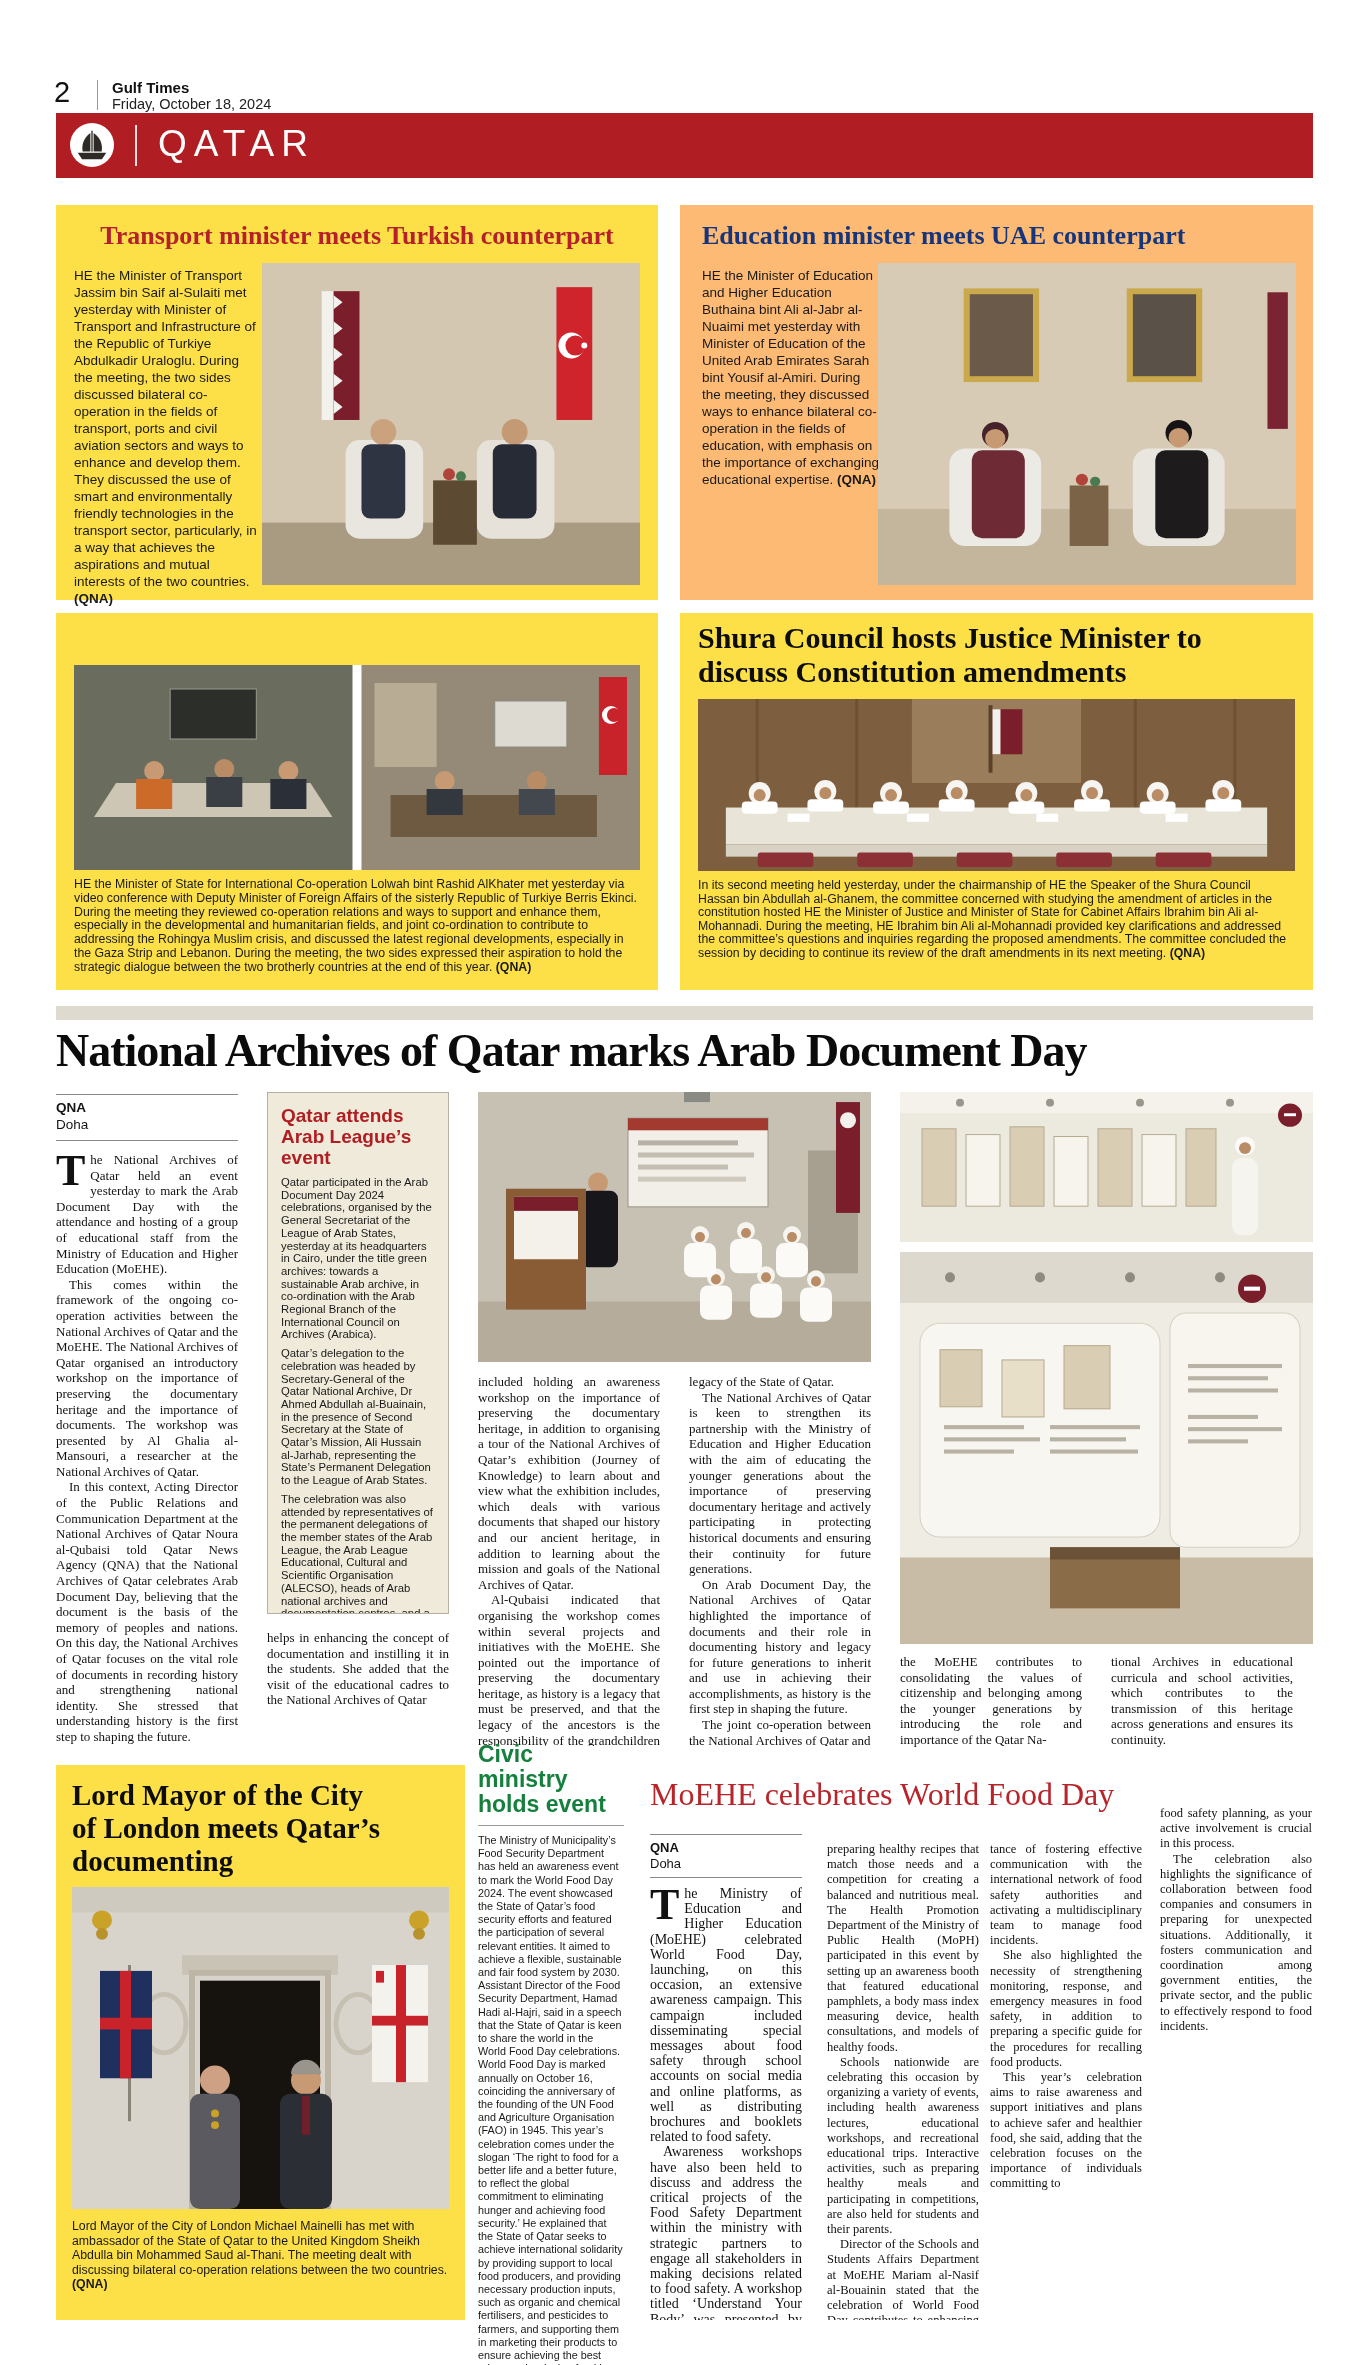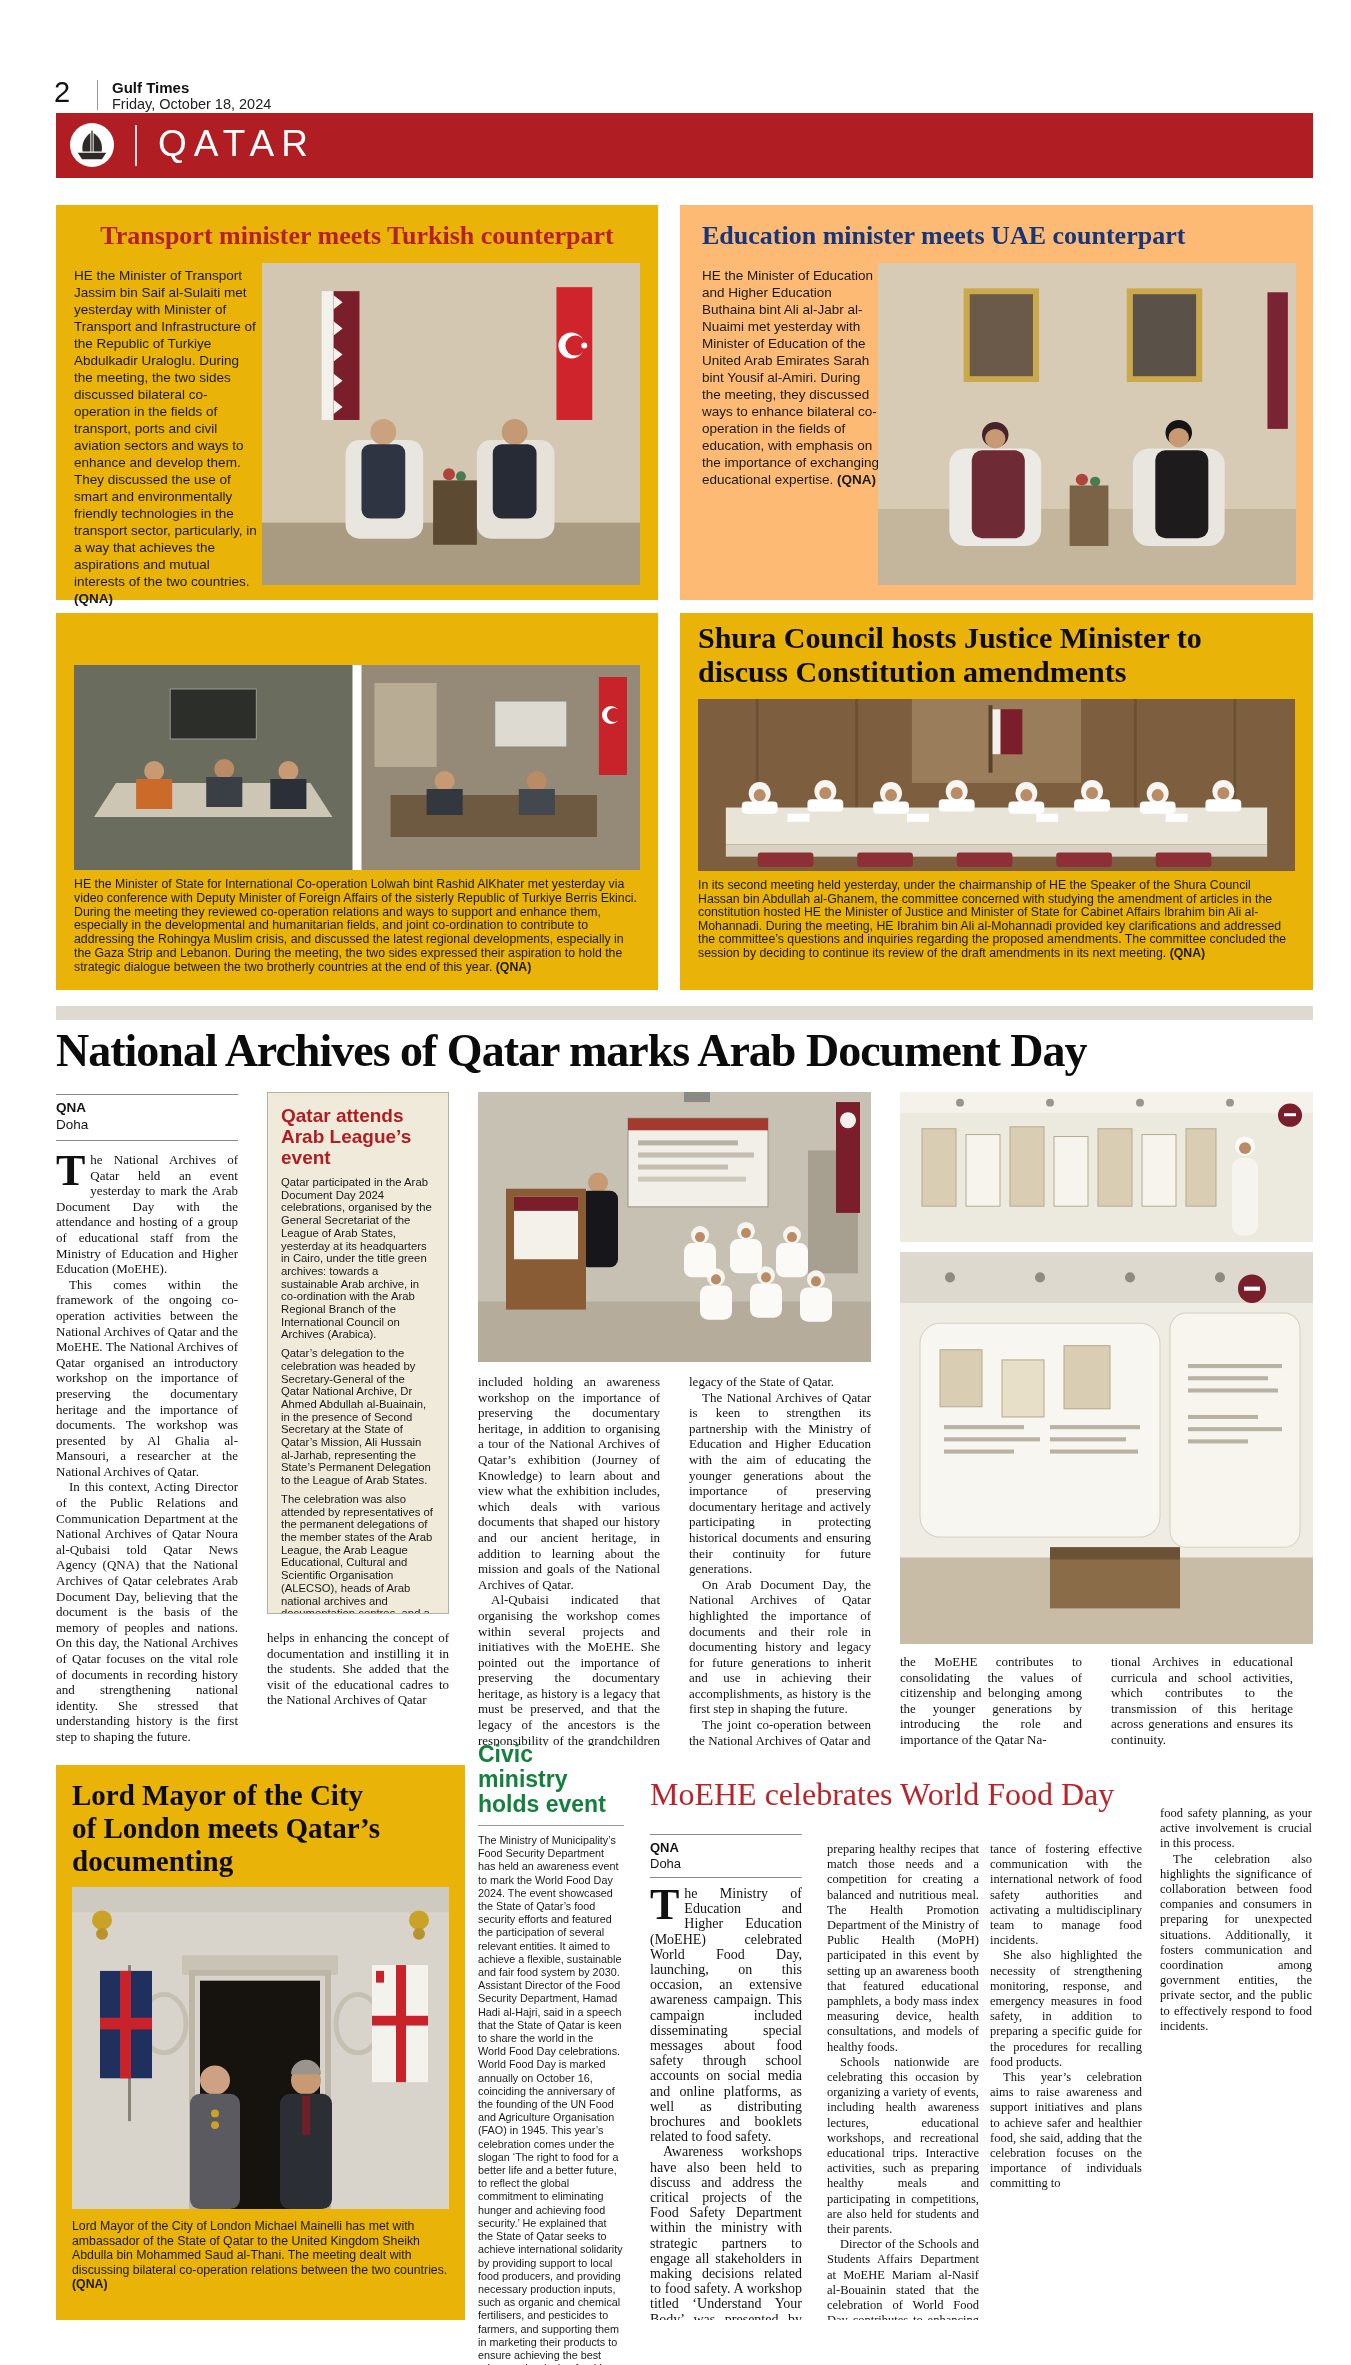--- a/index.html
+++ b/index.html
@@ -2,21 +2,21 @@
 <html><head>
 <meta charset="utf-8">
 <style>
   html,body{margin:0;padding:0;background:#ffffff;}
   #page{position:relative;width:1351px;height:2365px;background:#fff;overflow:hidden;
         font-family:"Liberation Sans",sans-serif;color:#141414;}
   .abs{position:absolute;}
   .sans{font-family:"Liberation Sans",sans-serif;}
   .serif{font-family:"Liberation Serif",serif;}
   .slab{font-family:"Liberation Serif","DejaVu Serif",serif;font-weight:bold;}
-  .box-grey{background:#eab308;}
+  .box-grey{background:#fde047;}
   .box-blue{background:#fdba74;}
   .body-sans{font-size:13.5px;line-height:17px;color:#1a1a1a;}
   .caption{font-size:12.3px;line-height:13.8px;color:#1a1a1a;}
   .newsbody{font-family:"Liberation Serif",serif;font-size:13px;line-height:15.6px;
             text-align:justify;color:#111;}
   .newsbody p{margin:0;}
   .ind{text-indent:13px;}
   .dropcap::first-letter{float:left;font-size:44px;line-height:34px;padding:2px 5px 0 0;
             font-weight:bold;font-family:"Liberation Serif",serif;}
   .bylinebar{border-top:1px solid #8a8a8a;}

